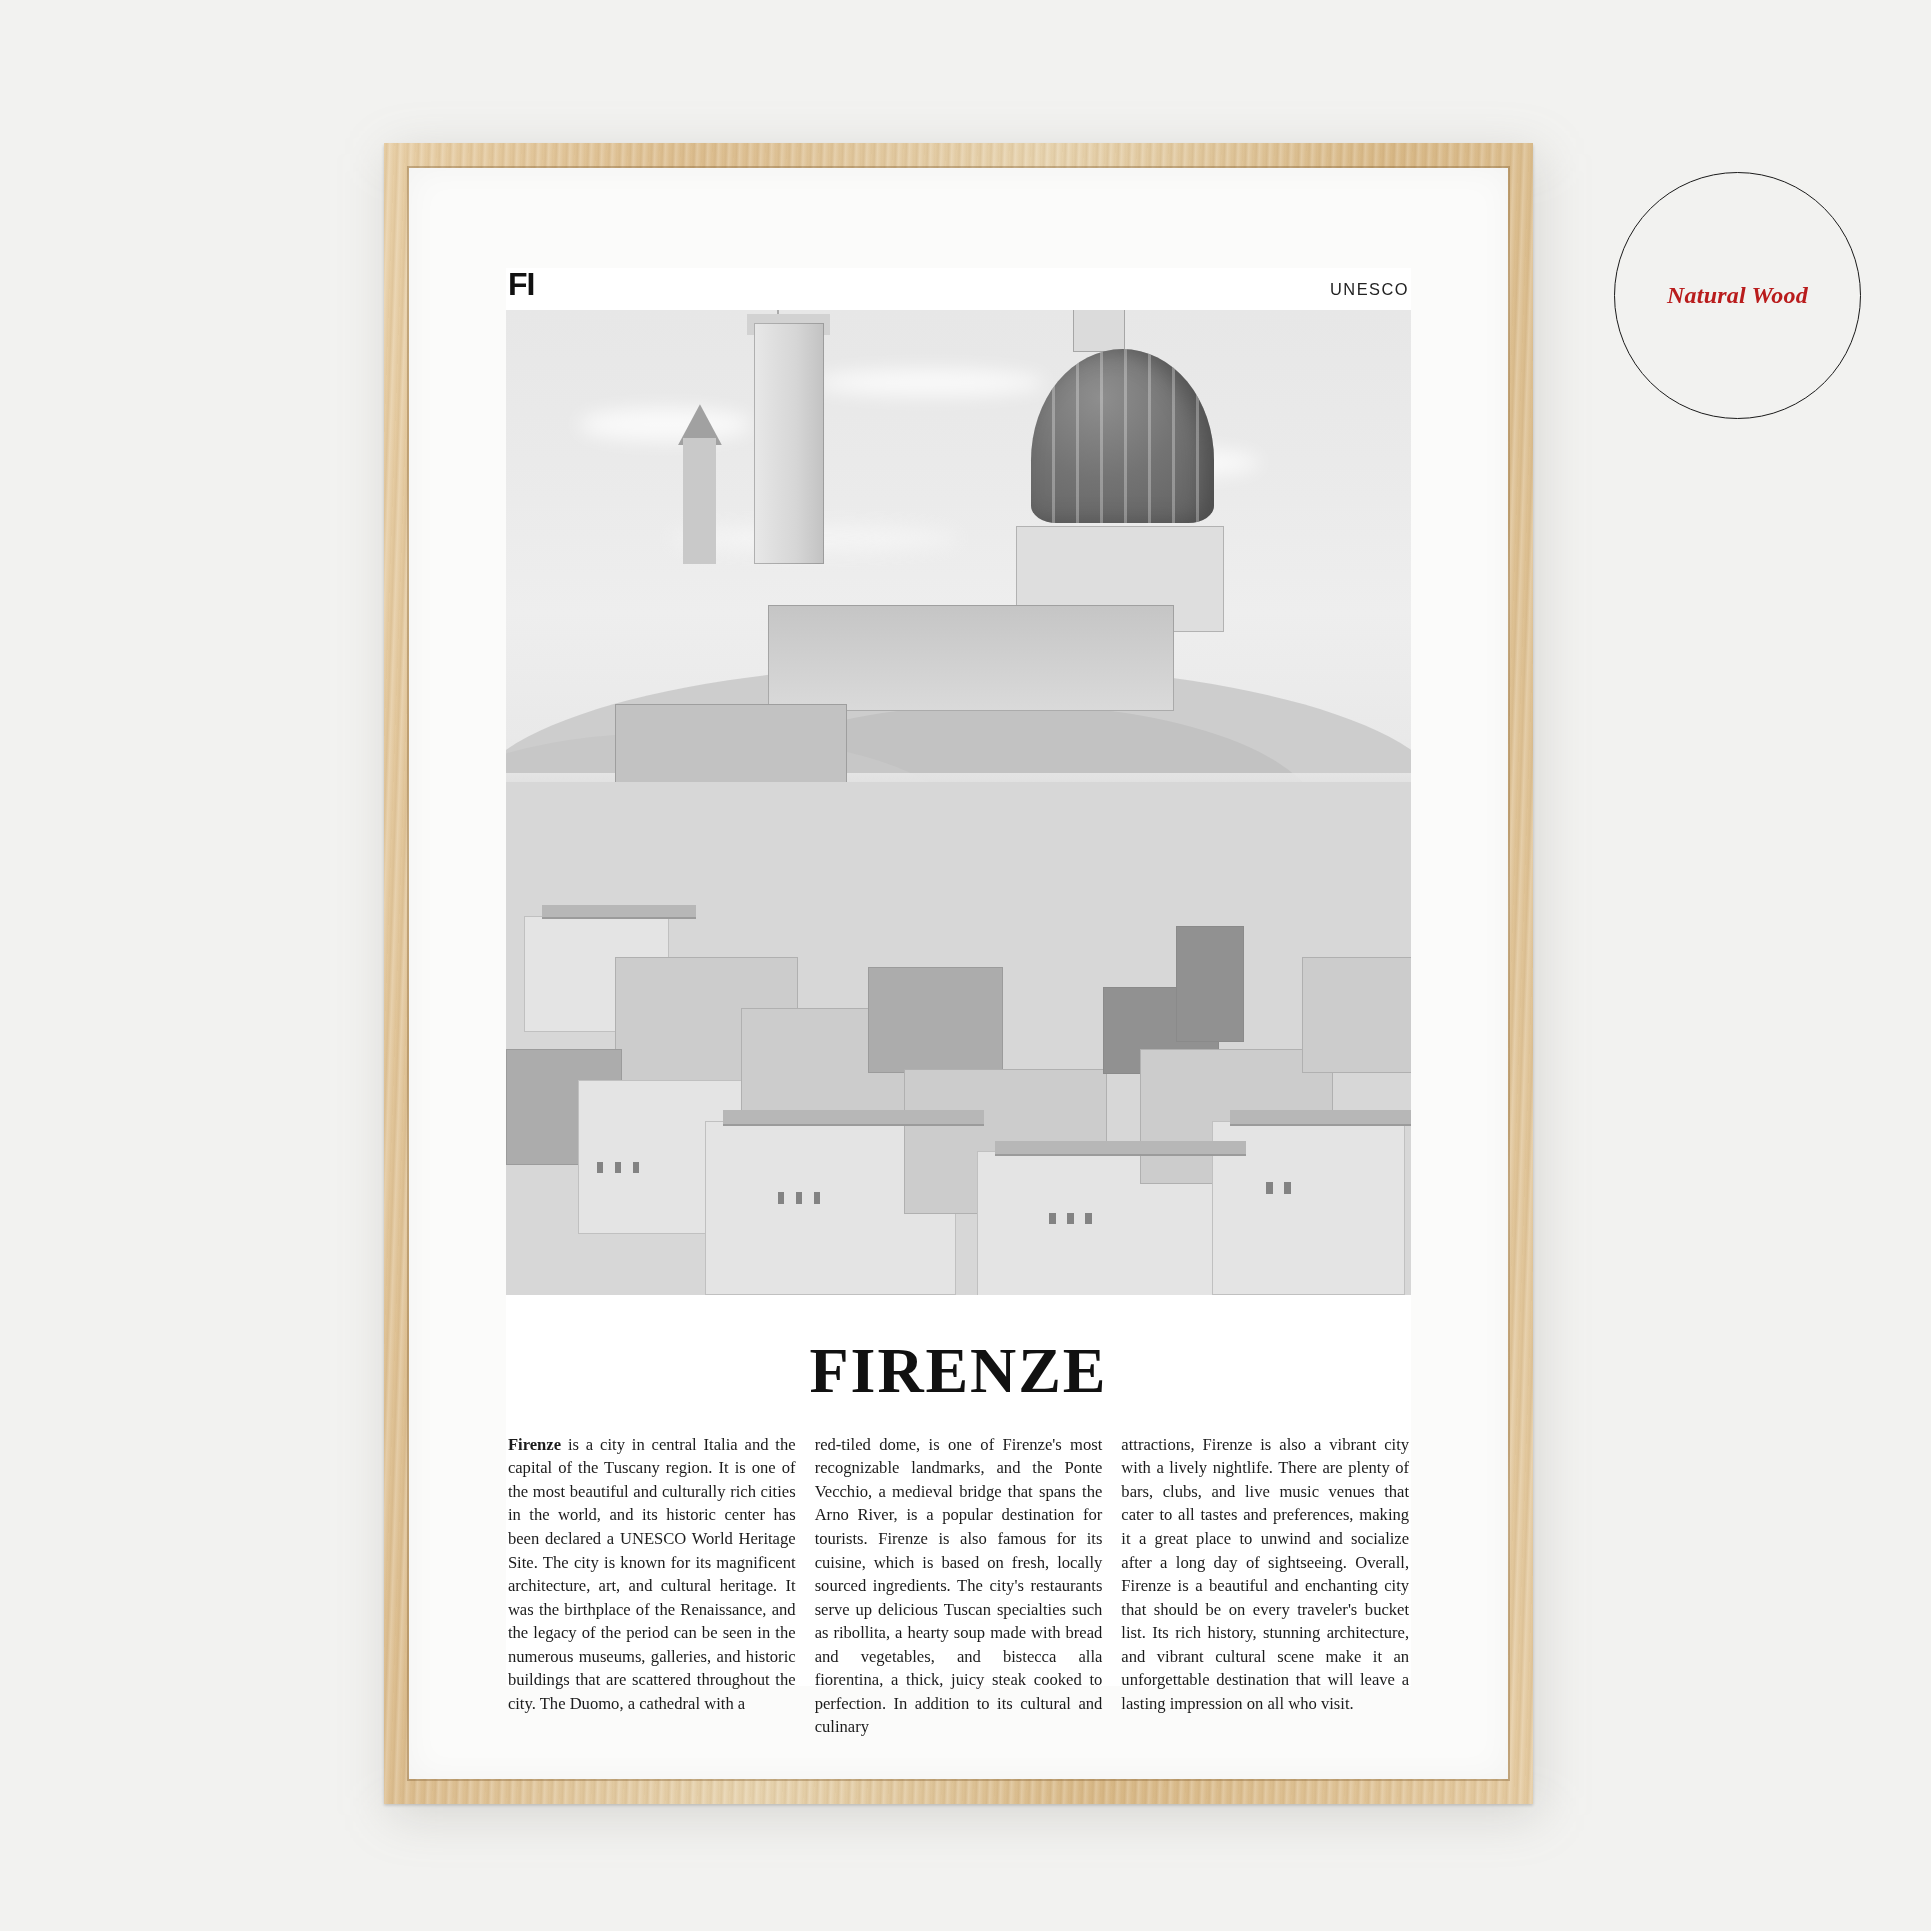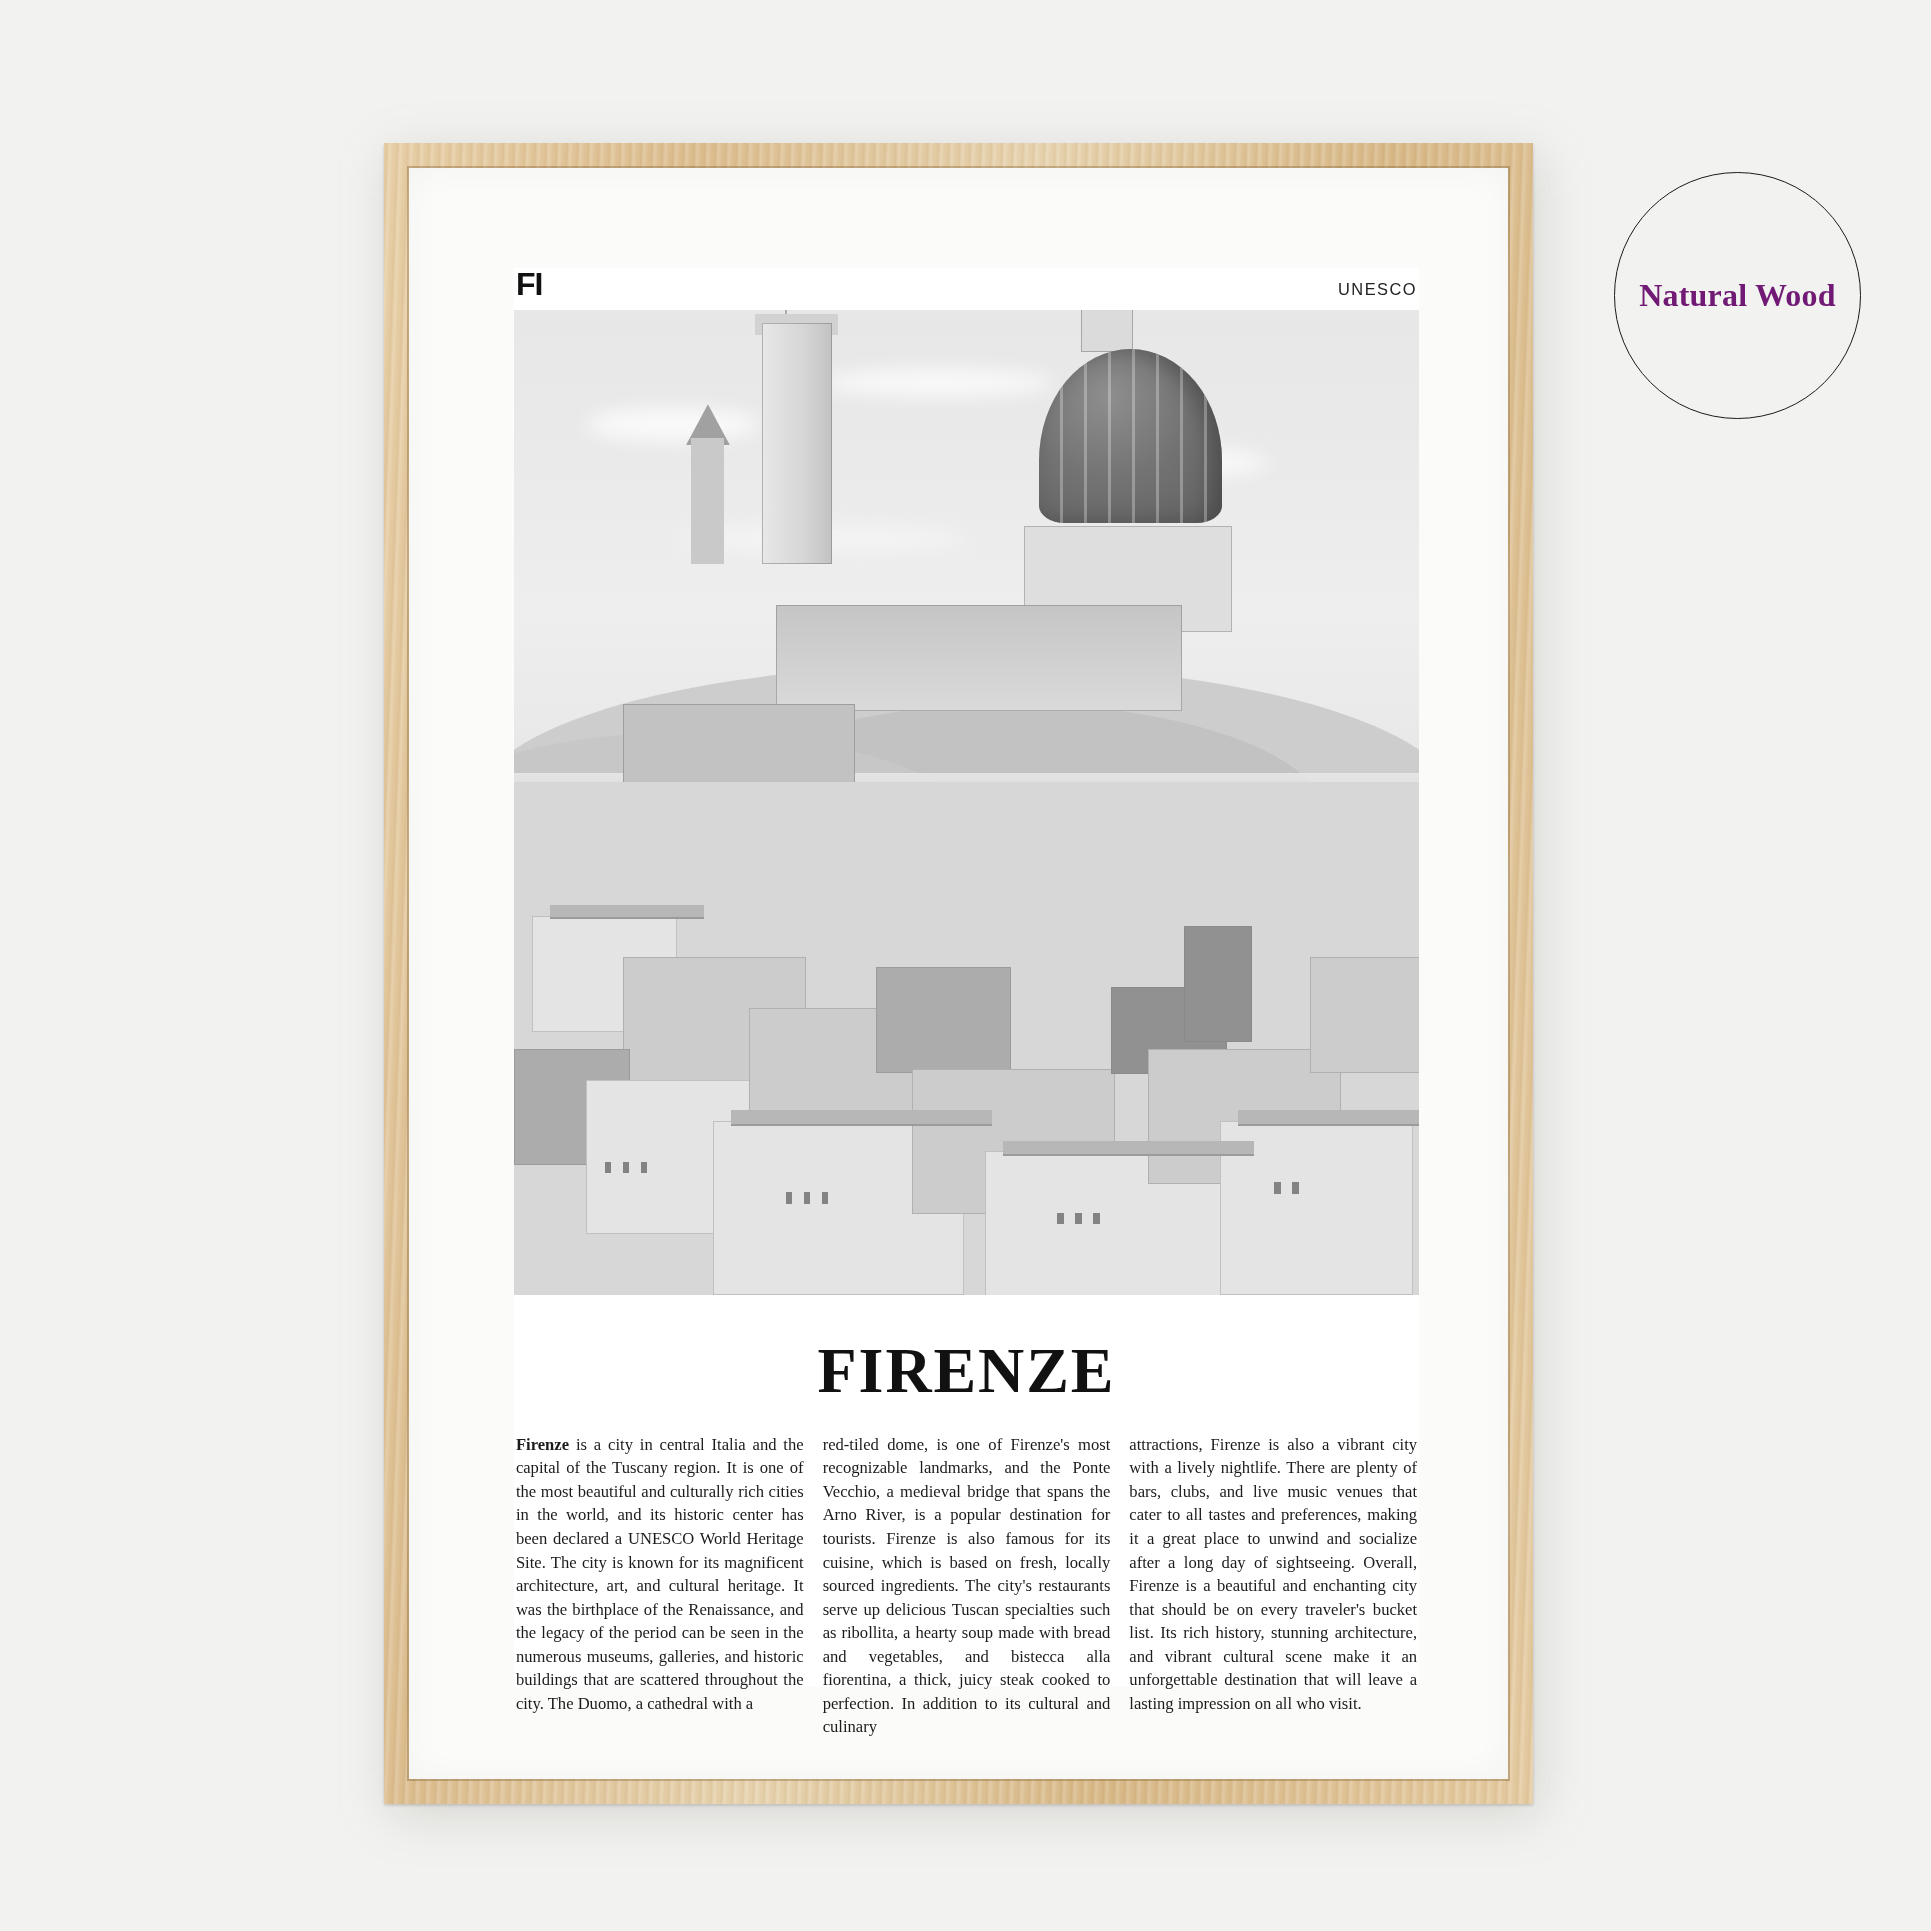--- a/index.html
+++ b/index.html
@@ -26,24 +26,25 @@
     border-radius: 50%;
     background: rgba(255,255,255,0.0);
     display: flex;
     align-items: center;
     justify-content: center;
     box-sizing: border-box;
   }
   .badge-label {
     font-family: "Liberation Serif", serif;
     font-weight: 700;
-    font-size: 32px;
-    color: #701a75;
+    font-size: 24px;
+    color: #b91c1c;
     letter-spacing: 0.2px;
     white-space: nowrap;
+    font-style: italic;
   }
 
   
   .frame-shadow {
     position: absolute;
     left: 390px;
     top: 154px;
     width: 1149px;
     height: 1661px;
     background: rgba(120,115,105,0.22);
@@ -87,21 +88,20 @@
     box-shadow: inset 0 0 35px rgba(0,0,0,0.035);
   }
 
   
   .poster {
     position: relative;
     width: 100%;
     height: 100%;
     background: #ffffff;
     box-sizing: border-box;
-    margin-left: 8px;
   }
 
   .poster-header {
     display: flex;
     align-items: flex-end;
     justify-content: space-between;
     padding: 0 1.9px 9.7px 1.9px;
   }
   .poster-code {
     font-family: "Liberation Sans", sans-serif;

